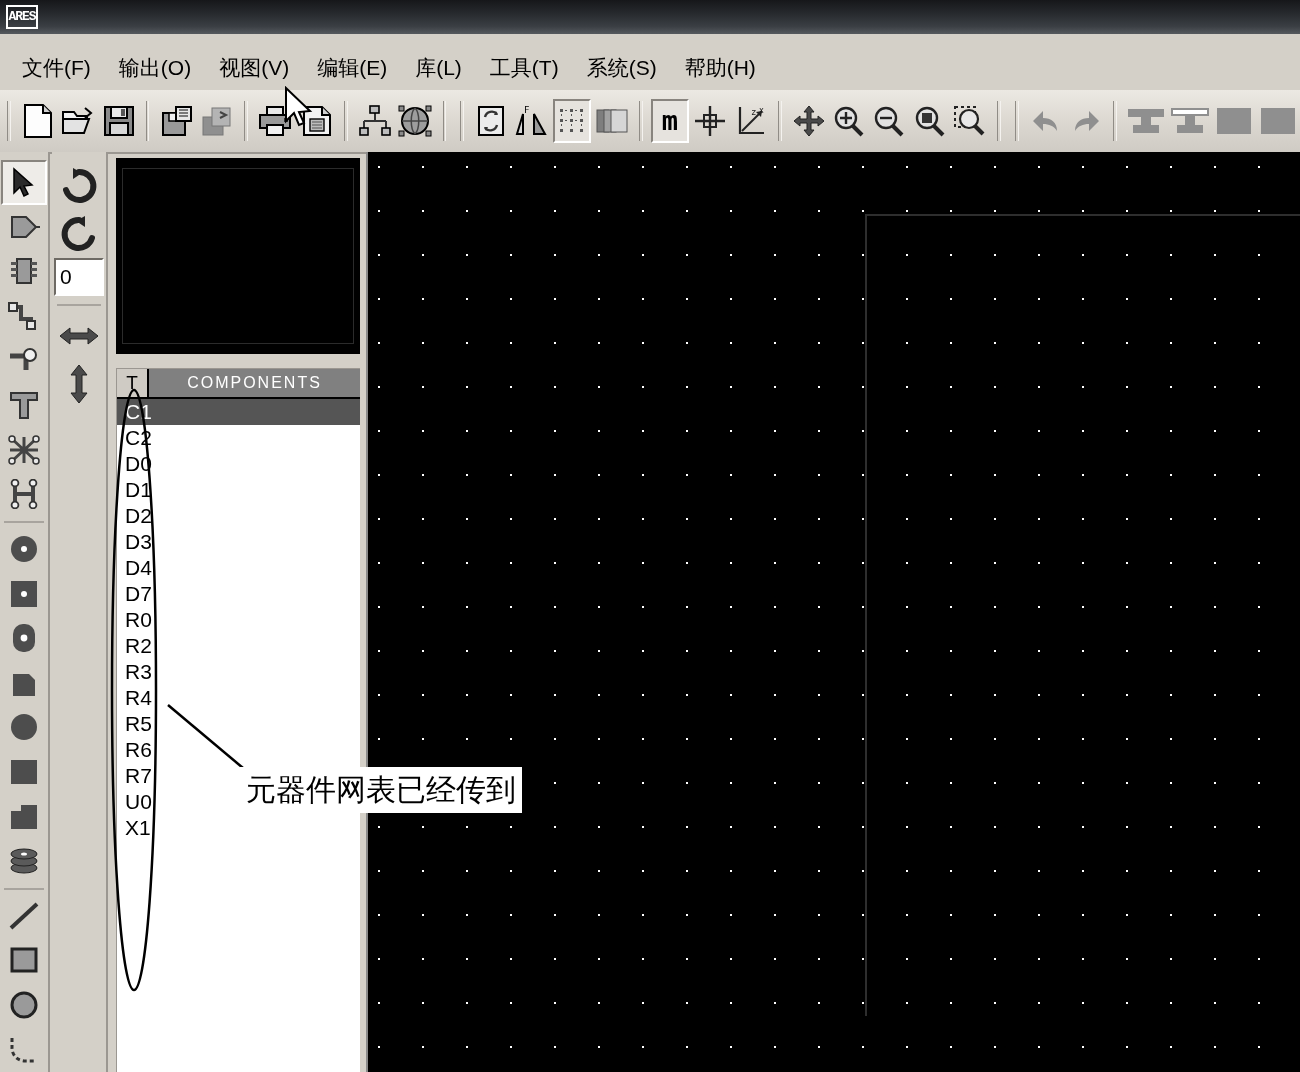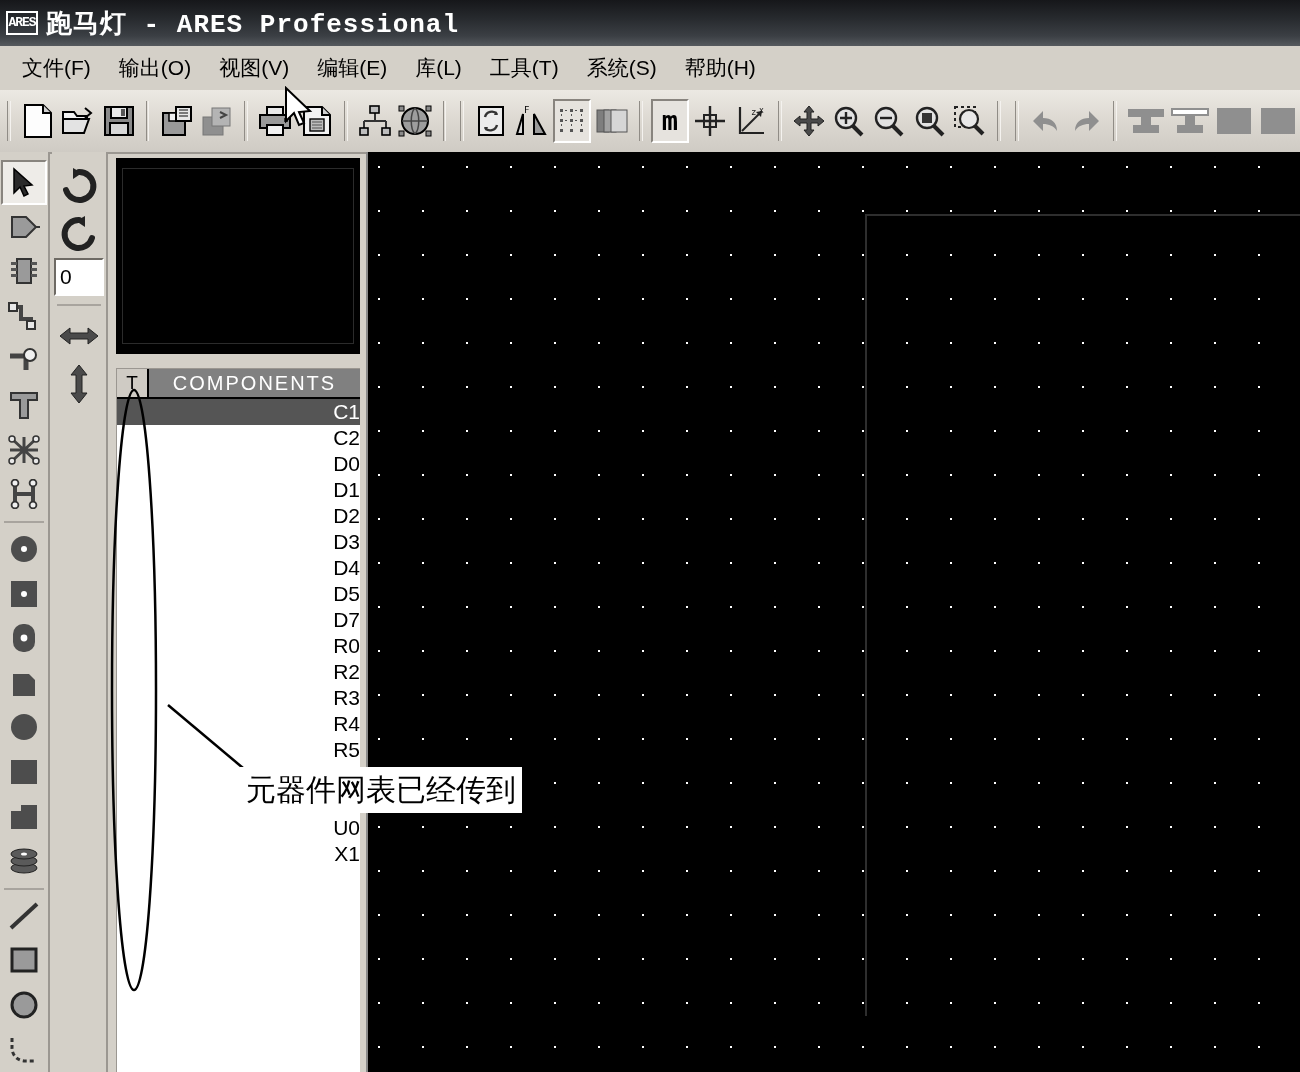--- a/index.html
+++ b/index.html
@@ -6,23 +6,23 @@
   body{
     width:1300px;height:1072px;overflow:hidden;
     font-family:"Liberation Sans", sans-serif;
     background:#d4d0c8;
     -webkit-font-smoothing:none;
   }
   #app{position:relative;width:1300px;height:1072px;}
 
   
   .titlebar{
-    position:absolute;left:0;top:0;width:1300px;height:46px;
+    position:absolute;left:0;top:0;width:1300px;height:34px;
     background:linear-gradient(180deg,#16171a 0%,#272a2e 40%,#3b3f44 78%,#55595e 100%);
-    display:flex;align-items:center;
+    display:flex;align-items:center;gap:37px;
   }
   .title-logo{
     width:32px;height:24px;margin-left:6px;margin-right:8px;
     border:2px solid #ffffff;box-sizing:border-box;
     color:#ffffff;font-family:"Liberation Mono", monospace;
     font-size:13px;font-weight:bold;line-height:20px;text-align:center;
     letter-spacing:-1px;
   }
   .title-text{
     color:#ffffff;font-family:"Liberation Mono", monospace;
@@ -120,29 +120,28 @@
     border-bottom:2px solid #000;box-sizing:border-box;
   }
   .list-header .colT{
     width:32px;background:#cfcbc4;
     border-right:2px solid #000;
     display:flex;align-items:center;justify-content:center;
     font-size:19px;color:#000;box-sizing:border-box;
   }
   .list-header .colName{
     flex:1;display:flex;align-items:center;justify-content:center;
-    color:#ffffff;font-size:20px;letter-spacing:2px;
+    color:#ffffff;font-size:16px;letter-spacing:2px;
     font-family:"Liberation Sans",sans-serif;
   }
   .list-body{position:absolute;left:0;top:30px;right:0;bottom:0;background:#fff;overflow:hidden;}
   .list-row{
     height:26px;line-height:26px;font-size:21px;color:#000;
     padding-left:8px;box-sizing:border-box;white-space:nowrap;
     font-family:"Liberation Sans",sans-serif;
-    text-align:right;
   }
   .list-row.selected{background:#555555;color:#ffffff;width:100%;}
 
   
   .canvas{
     position:absolute;left:366px;top:152px;width:934px;height:920px;
     background:#000000;overflow:hidden;
     border-left:2px solid #8a8a8a;
   }
   .canvas .grid{
@@ -169,21 +168,20 @@
   
   .cursor{position:absolute;left:284px;top:86px;}
 </style>
 </head>
 <body>
 
 <div id="app">
 
   <div class="titlebar">
     <div class="title-logo">ARES</div>
-    <div class="title-text">跑马灯 - ARES Professional</div>
   </div>
 
   <div class="menubar">
     <div class="menu-item">文件(F)</div>
     <div class="menu-item">输出(O)</div>
     <div class="menu-item">视图(V)</div>
     <div class="menu-item">编辑(E)</div>
     <div class="menu-item">库(L)</div>
     <div class="menu-item">工具(T)</div>
     <div class="menu-item">系统(S)</div>
@@ -623,21 +621,20 @@
       <div class="colName">COMPONENTS</div>
     </div>
     <div class="list-body">
       <div class="list-row selected">C1</div>
       <div class="list-row">C2</div>
       <div class="list-row">D0</div>
       <div class="list-row">D1</div>
       <div class="list-row">D2</div>
       <div class="list-row">D3</div>
       <div class="list-row">D4</div>
-      <div class="list-row">D5</div>
       <div class="list-row">D7</div>
       <div class="list-row">R0</div>
       <div class="list-row">R2</div>
       <div class="list-row">R3</div>
       <div class="list-row">R4</div>
       <div class="list-row">R5</div>
       <div class="list-row">R6</div>
       <div class="list-row">R7</div>
       <div class="list-row">U0</div>
       <div class="list-row">X1</div>

